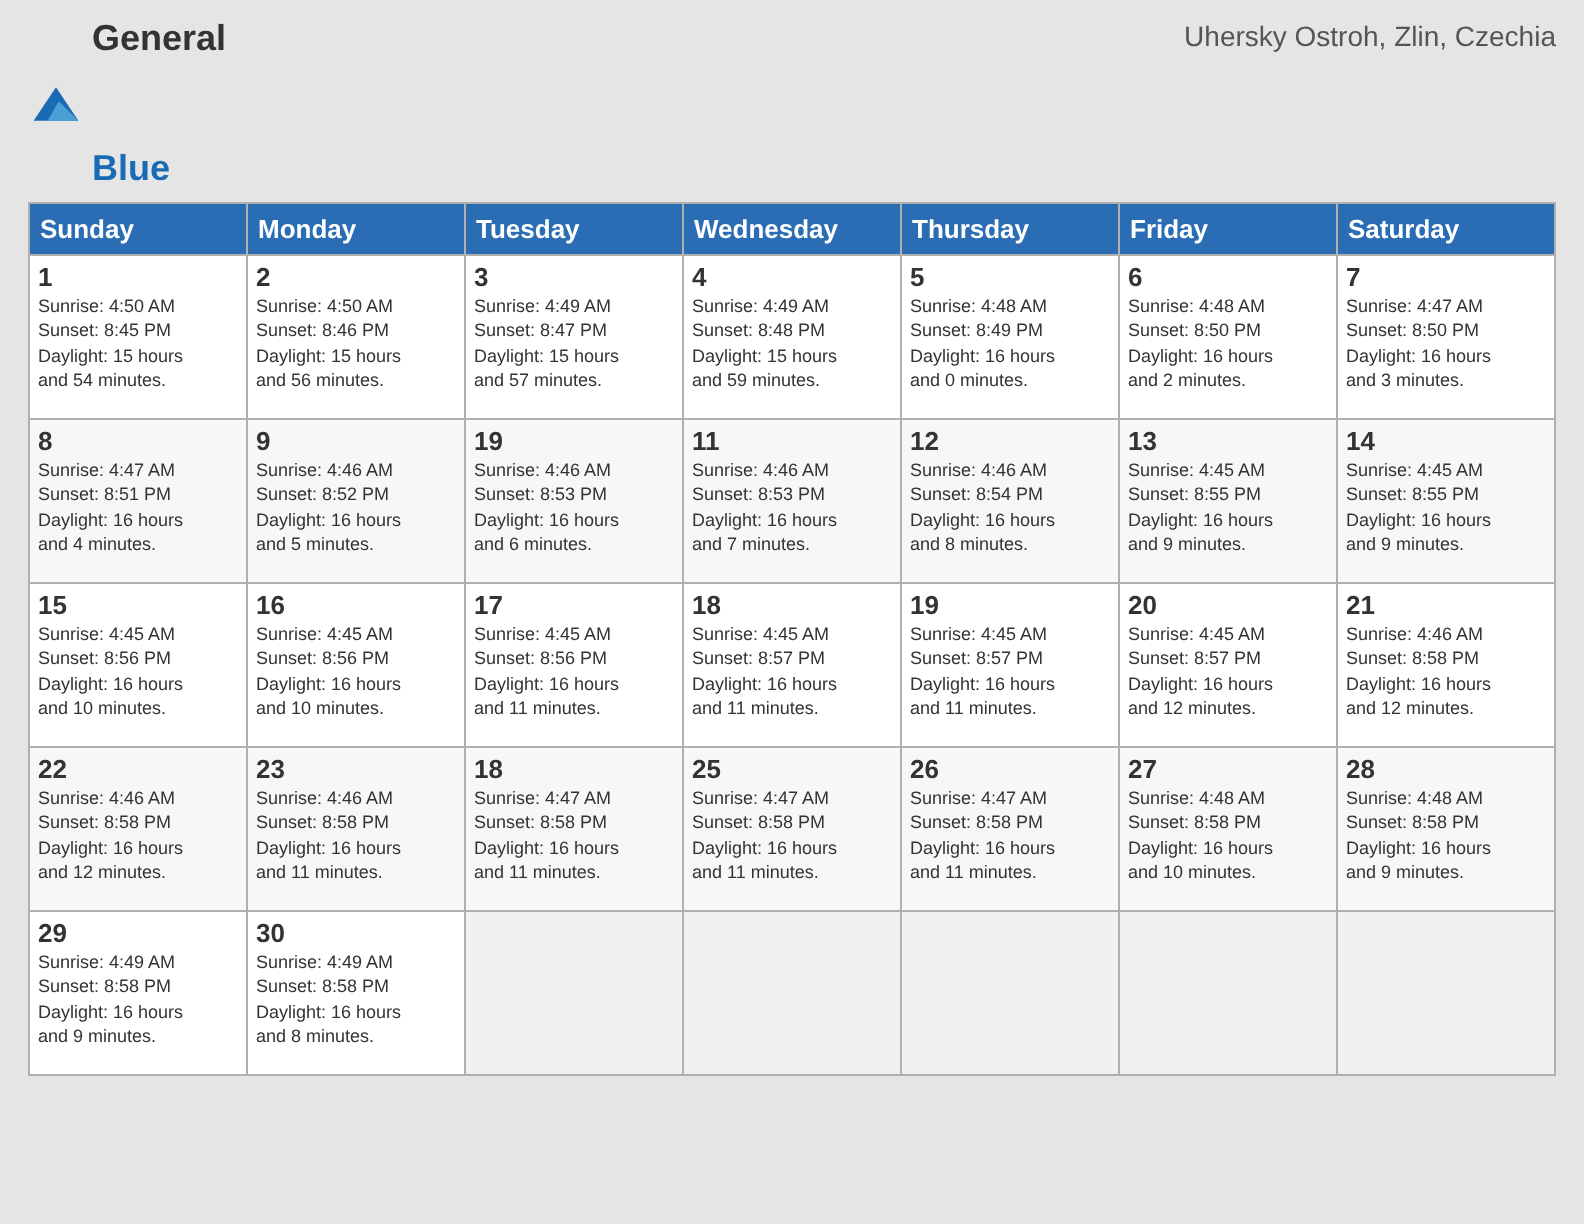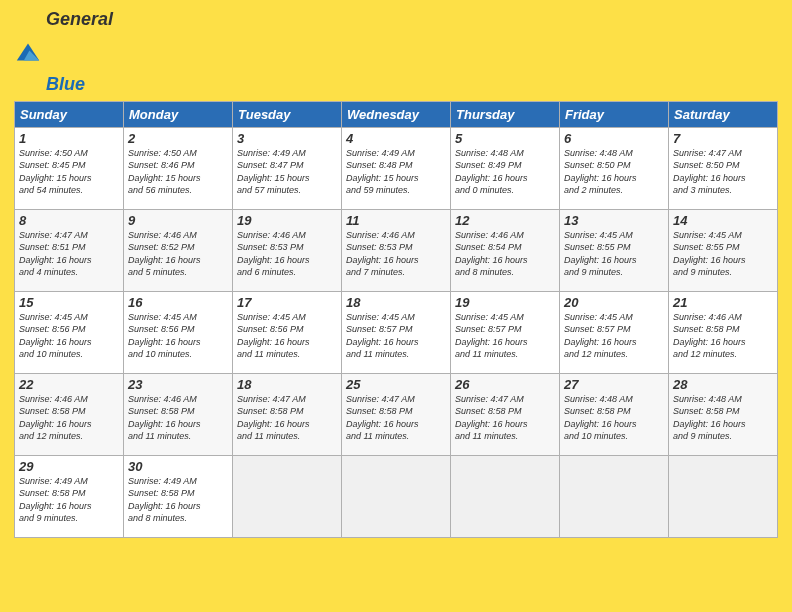--- a/index.html
+++ b/index.html
@@ -6,23 +6,22 @@
     body {
       font-family: Arial, sans-serif;
       background: #fff;
       width: 792px;
       height: 612px;
       overflow: hidden;
     }
     .page {
       width: 792px;
       height: 612px;
-      background: #fde047;
+      background: #e5e5e5;
       padding: 10px 14px 10px 14px;
-      font-style: italic;
     }
     .header {
       display: flex;
       justify-content: space-between;
       align-items: flex-start;
       margin-bottom: 6px;
     }
     .logo {
       display: flex;
       align-items: center;
@@ -110,20 +109,21 @@
       <svg class="logo-icon" viewBox="0 0 40 40" xmlns="http://www.w3.org/2000/svg">
         <polygon points="4,32 20,8 36,32" fill="#1a6bb5"></polygon>
         <polygon points="14,32 22,18 36,32" fill="#4a9fd4"></polygon>
       </svg>
       <div class="logo-text">
         <span class="logo-general">General</span>
         <span class="logo-blue">Blue</span>
       </div>
     </div>
     <div class="title-block">
+      <div class="subtitle">Uhersky Ostroh, Zlin, Czechia</div>
     </div>
   </div>
 
   <table class="calendar">
     <thead>
       <tr>
         <th>Sunday</th>
         <th>Monday</th>
         <th>Tuesday</th>
         <th>Wednesday</th>

